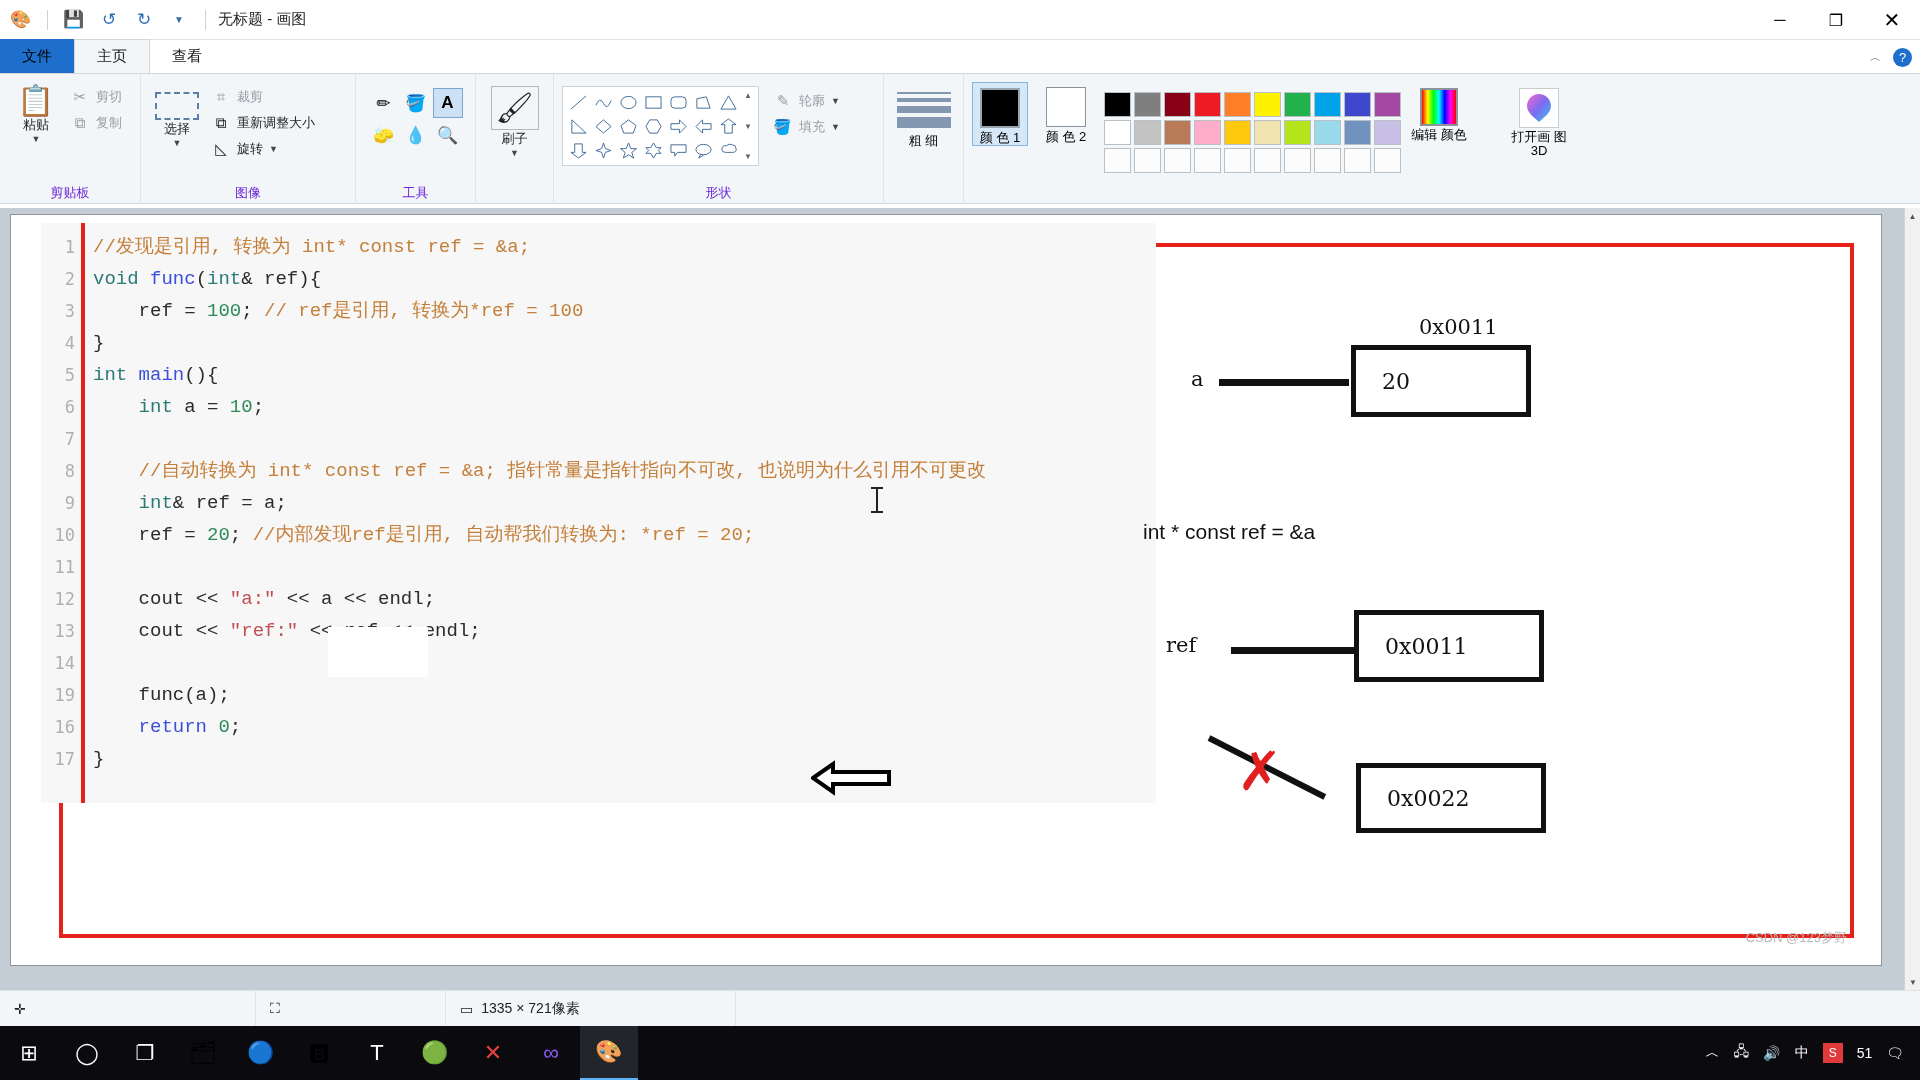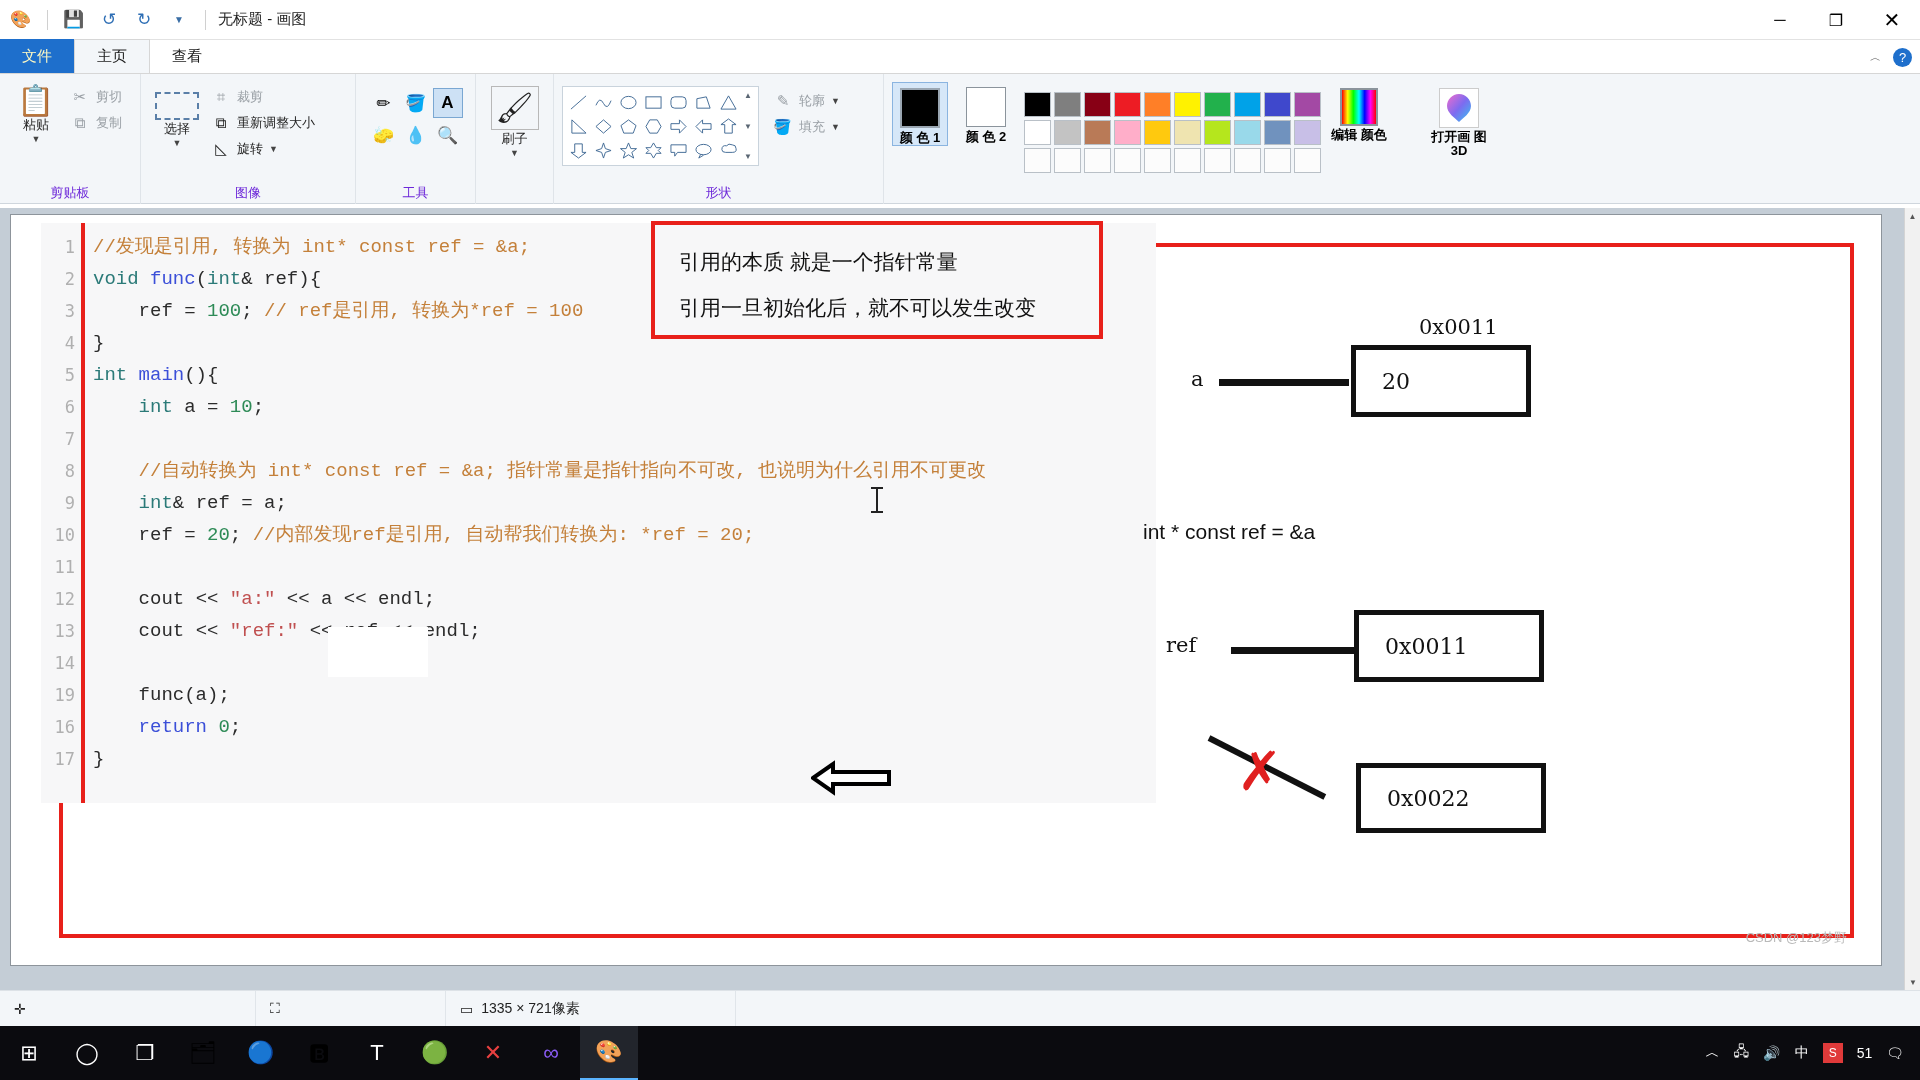--- a/index.html
+++ b/index.html
@@ -18,21 +18,21 @@
   .wbtns { position:absolute; right:0; top:0; height:40px; display:flex; }
   .wbtn { width:56px; height:40px; display:flex; align-items:center;
     justify-content:center; font-size:16px; color:#000; }
   .wbtn.close { font-size:20px; }
 
   
   .tabbar { height:34px; background:#fff; display:flex; align-items:flex-end;
     position:relative; border-bottom:1px solid #d6d6d6; }
   .tab { height:34px; padding:0 22px; display:flex; align-items:center;
     font-size:15px; color:#1b1b1b; }
-  .tab.file { background:#1e6fcc; color:#fef9c3; font-weight:400; }
+  .tab.file { background:#1e6fcc; color:#000000; font-weight:400; }
   .tab.active { background:#f3f6f9; border:1px solid #d6d6d6; border-bottom:none; }
   .tabright { position:absolute; right:8px; bottom:6px; display:flex;
     align-items:center; gap:12px; }
   .helpdot { width:19px; height:19px; border-radius:50%; background:#1e6fcc;
     color:#fff; font-size:13px; display:flex; align-items:center;
     justify-content:center; }
 
   
   .ribbon { height:130px; background:#f3f6f9; display:flex;
     border-bottom:1px solid #cfd6dd; position:relative; }
@@ -410,22 +410,34 @@
         <div class="smallbtn">
           <span class="gl">🪣</span>
           <span>填充</span>
           <span class="caret">▼</span>
         </div>
       </div>
     </div>
     <div class="grplabel">形状</div>
   </div>
 
-
-  <div class="grp" style="flex:1;font-weight:bold;">
+  <div class="grp" style="width:80px;">
+    <div class="grpbody" style="justify-content:center;">
+      <div class="sizestack">
+        <div class="sizeline" style="height:2px;"></div>
+        <div class="sizeline" style="height:4px;"></div>
+        <div class="sizeline" style="height:7px;"></div>
+        <div class="sizeline" style="height:11px;"></div>
+        <div class="cap2" style="padding-top:2px;">粗 细</div>
+      </div>
+    </div>
+    <div class="grplabel">&nbsp;</div>
+  </div>
+
+  <div class="grp" style="flex:1;">
     <div class="grpbody" style="gap:10px;">
       <div class="colorbtn sel">
         <div class="swatchbig"></div>
         <div class="cap2">颜 色 1</div>
       </div>
       <div class="colorbtn">
         <div class="swatchbig w"></div>
         <div class="cap2">颜 色 2</div>
       </div>
 
@@ -512,24 +524,20 @@
           <div>13</div>
           <div>14</div>
           <div>19</div>
           <div>16</div>
           <div>17</div>
         </div>
       <div class="codelines" id="codelines"><div><span class="cm">//发现是引用, 转换为 int* const ref = &amp;a;</span></div><div><span class="kw">void </span><span class="fn">func</span><span class="pl">(</span><span class="kw">int</span><span class="pl">&amp; ref){</span></div><div><span class="pl">    ref = </span><span class="nu">100</span><span class="pl">; </span><span class="cm">// ref是引用, 转换为*ref = 100</span></div><div><span class="pl">}</span></div><div><span class="kw">int </span><span class="fn">main</span><span class="pl">(){</span></div><div><span class="kw">    int</span><span class="pl"> a = </span><span class="nu">10</span><span class="pl">;</span></div><div>&nbsp;</div><div><span class="cm">    //自动转换为 int* const ref = &amp;a; 指针常量是指针指向不可改, 也说明为什么引用不可更改</span></div><div><span class="kw">    int</span><span class="pl">&amp; ref = a;</span></div><div><span class="pl">    ref = </span><span class="nu">20</span><span class="pl">; </span><span class="cm">//内部发现ref是引用, 自动帮我们转换为: *ref = 20;</span></div><div>&nbsp;</div><div><span class="pl">    cout </span><span class="pl">&lt;&lt;</span><span class="st"> "a:"</span><span class="pl"> &lt;&lt; a &lt;&lt; endl;</span></div><div><span class="pl">    cout </span><span class="pl">&lt;&lt;</span><span class="st"> "ref:"</span><span class="pl"> &lt;&lt; ref &lt;&lt; endl;</span></div><div>&nbsp;</div><div><span class="pl">    func(a);</span></div><div><span class="pl">    </span><span class="fn">return</span><span class="pl"> </span><span class="nu">0</span><span class="pl">;</span></div><div><span class="pl">}</span></div></div>
       <div class="er"></div>
     </div>
 
-    <div class="notebox">
-      <div>引用的本质 就是一个指针常量</div>
-      <div>引用一旦初始化后，就不可以发生改变</div>
-    </div>
     <div class="caretI"></div>
 
     <div class="leftarrow">
       <svg width="80" height="36" viewBox="0 0 80 36">
         <polygon points="2,18 22,4 22,12 78,12 78,24 22,24 22,32" fill="#ffffff" stroke="#000" stroke-width="4"></polygon>
       </svg>
     </div>
 
     <div class="diagram">
       <div class="dlabel" style="left:258px; top:100px;">0x0011</div>

